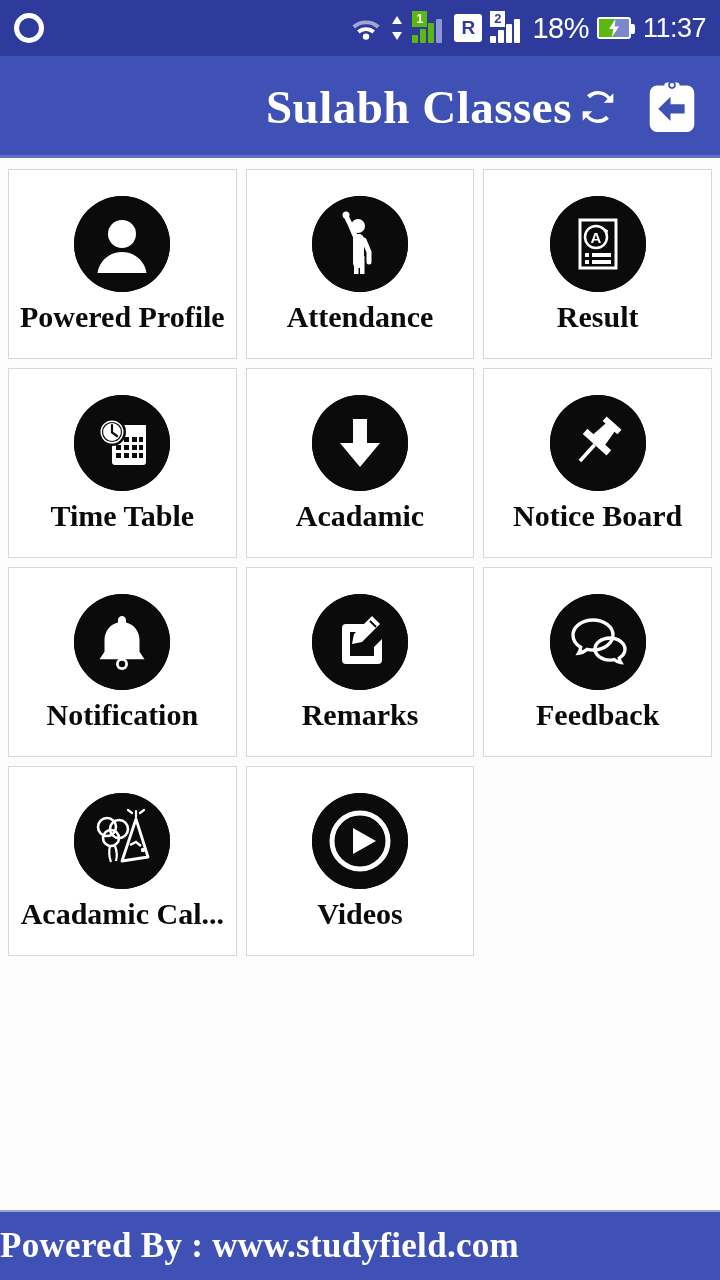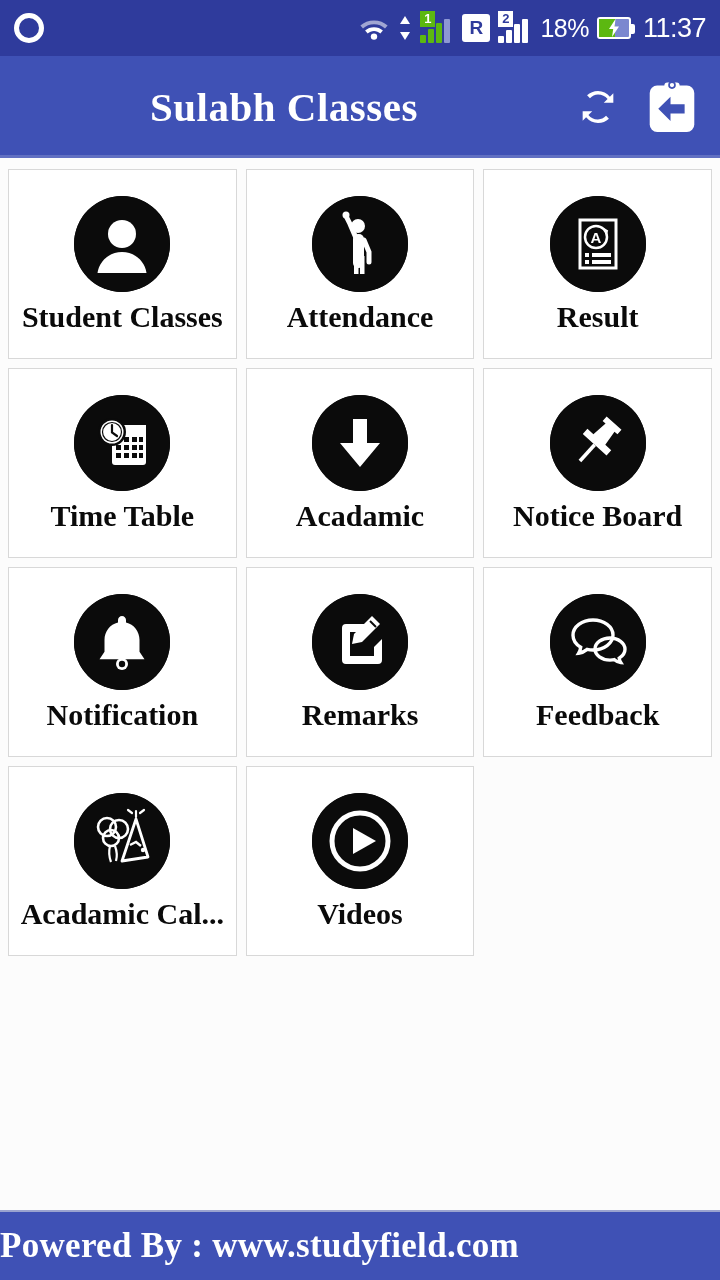--- a/index.html
+++ b/index.html
@@ -80,21 +80,21 @@
     background: #ffffff;
     color: #2f3b9c;
     font-weight: bold;
     font-size: 19px;
     line-height: 28px;
     text-align: center;
     border-radius: 3px;
     font-family: "Liberation Sans", sans-serif;
   }
   .batt-pct {
-    font-size: 25px;
+    font-size: 29px;
     font-family: "Liberation Sans", sans-serif;
     letter-spacing: -0.5px;
   }
   .battery {
     position: relative;
     width: 34px; height: 22px;
     border: 2px solid #ffffff;
     border-radius: 3px;
     box-sizing: border-box;
     background: #7b87cf;
@@ -134,23 +134,23 @@
     height: 102px;
     background: #3f51b5;
     display: flex;
     align-items: center;
     padding: 0 14px 0 0;
     box-sizing: border-box;
     position: relative;
   }
   .appbar-title {
     flex: 1 1 auto;
-    text-align: left;
+    text-align: right;
     color: #ffffff;
-    font-size: 41px;
+    font-size: 47px;
     font-weight: bold;
     font-family: "Liberation Serif", serif;
     padding-left: 150px;
     letter-spacing: 0.5px;
   }
   .appbar-actions {
     display: flex;
     align-items: center;
     gap: 22px;
     flex: 0 0 auto;
@@ -318,21 +318,21 @@
     <div class="grid">
 
       <div class="tile">
         <span class="badge">
           <svg width="96" height="96" viewBox="0 0 96 96">
             <circle cx="48" cy="48" r="48" fill="#0b0b0b"></circle>
             <circle cx="48" cy="38" r="14" fill="#ffffff"></circle>
             <path d="M48 56c-13 0-23 9.5-24.5 21h49C71 65.5 61 56 48 56z" fill="#ffffff"></path>
           </svg>
         </span>
-        <span class="label">Student Classes</span>
+        <span class="label">Powered Profile</span>
       </div>
 
       <div class="tile">
         <span class="badge">
           <svg width="96" height="96" viewBox="0 0 96 96">
             <circle cx="48" cy="48" r="48" fill="#0b0b0b"></circle>
             <circle cx="46" cy="30" r="7" fill="#ffffff"></circle>
             <rect x="41" y="38" width="11" height="34" rx="5" fill="#ffffff"></rect>
             <rect x="42" y="60" width="4.5" height="18" fill="#ffffff"></rect>
             <rect x="48" y="60" width="4.5" height="18" fill="#ffffff"></rect>

